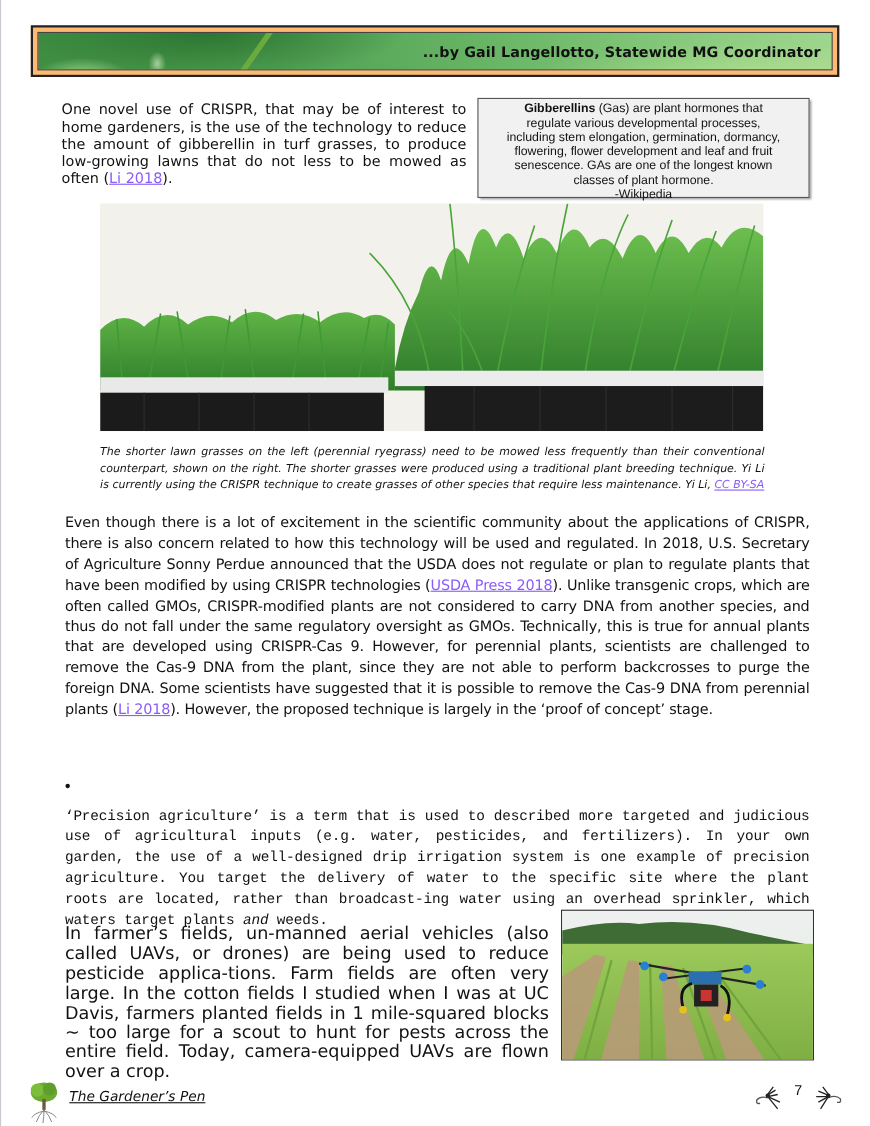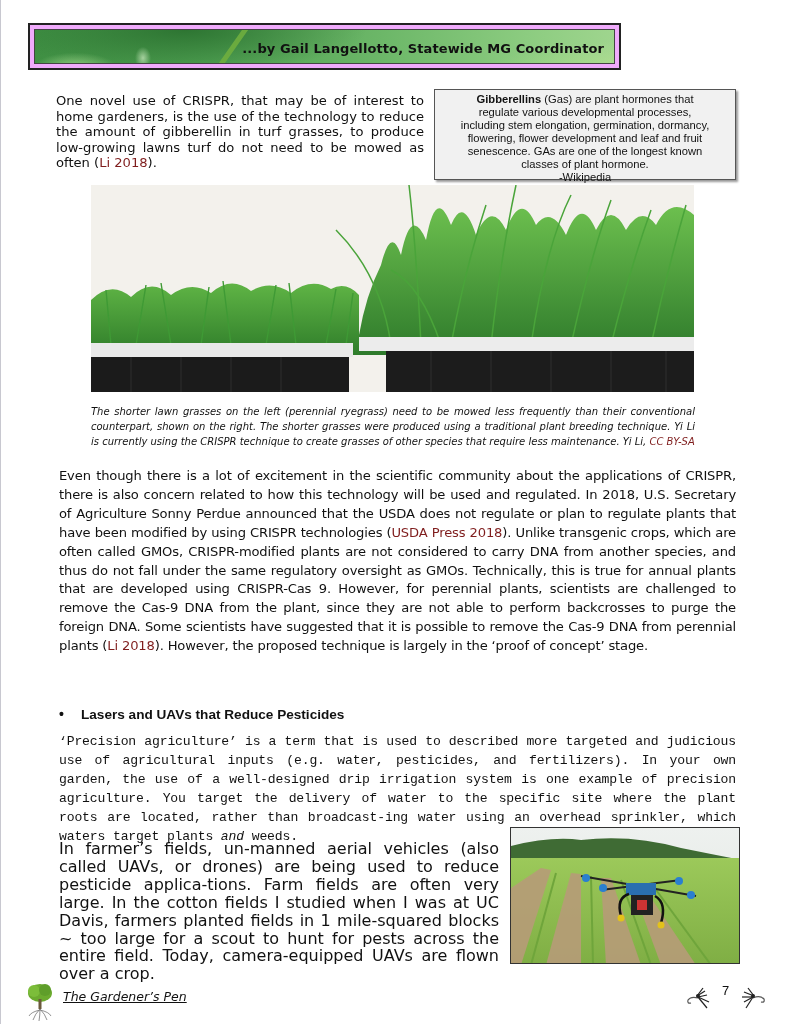--- a/index.html
+++ b/index.html
@@ -2,22 +2,22 @@
 <html><head>
 <meta charset="utf-8">
 <style>
   html, body { margin:0; padding:0; }
   body {
     width:791px; height:1024px; background:#ffffff; position:relative; overflow:hidden;
     font-family:"DejaVu Sans", sans-serif; color:#111;
     border-left:1px solid #c8c8d0; box-sizing:border-box;
   }
   .banner {
-    position:absolute; left:27px; top:23px; width:593px; height:47px;
-    border:2px solid #222; box-sizing:border-box; padding:4px; background:#f0abfc;
+    position:absolute; left:27px; top:23px; width:735px; height:47px;
+    border:2px solid #222; box-sizing:border-box; padding:4px; background:#fdba74;
   }
   .banner-inner {
     position:relative; width:100%; height:100%; border:1px solid #444; box-sizing:border-box; overflow:hidden;
     background:
       radial-gradient(ellipse 60px 22px at 40px 38px, rgba(160,215,140,0.85), rgba(160,215,140,0) 70%),
       radial-gradient(ellipse 10px 14px at 108px 28px, rgba(190,225,180,0.8), rgba(190,225,180,0) 80%),
       radial-gradient(ellipse 260px 60px at 150px 0px, rgba(40,110,45,0.85), rgba(40,110,45,0) 70%),
       radial-gradient(ellipse 280px 50px at 640px 44px, rgba(200,235,150,0.55), rgba(200,235,150,0) 70%),
       linear-gradient(90deg,#3f8f43 0%, #4fa052 30%, #6cb768 60%, #8ccc80 85%, #9fd58e 100%);
   }
@@ -26,21 +26,21 @@
     transform:rotate(35deg); border-radius:3px; opacity:0.9;
   }
   .banner-text {
     position:absolute; right:10px; top:11px; font-weight:bold; font-size:13px; color:#111;
     font-family:"DejaVu Sans", sans-serif; letter-spacing:0.1px;
   }
   .p-intro {
     position:absolute; left:55px; top:93px; width:368px;
     font-family:"DejaVu Sans", sans-serif; font-size:13.1px; line-height:15.6px; text-align:justify;
   }
-  a.link { color:#7f1d1d; }
+  a.link { color:#8b5cf6; text-decoration:underline; }
   .sidebox {
     position:absolute; left:433px; top:89px; width:302px; height:91px;
     background:#f1f1f1; border:1px solid #555; box-shadow:2px 2px 2px #999; box-sizing:border-box;
     padding:3px 22px; text-align:center; font-family:"Liberation Sans", sans-serif; font-size:11.2px; line-height:13px; color:#111;
   }
   .sidebox b { font-weight:bold; }
   .photo-grass {
     position:absolute; left:90px; top:185px; width:603px; height:207px; overflow:hidden; background:#f4f2ee;
   }
   .caption {
@@ -79,21 +79,21 @@
 <body>
 
 <div class="banner">
   <div class="banner-inner">
     <div class="banner-stem"></div>
     <div class="banner-text">...by Gail Langellotto, Statewide MG Coordinator</div>
   </div>
 </div>
 
 <p class="p-intro" style="margin:0;">
-  <span>One novel use of CRISPR, that may be of interest to home gardeners, is the use of the technology to reduce the amount of gibberellin in turf grasses, to produce low-growing lawns turf do not need to be mowed as often (</span><a class="link">Li 2018</a><span>).</span>
+  <span>One novel use of CRISPR, that may be of interest to home gardeners, is the use of the technology to reduce the amount of gibberellin in turf grasses, to produce low-growing lawns that do not less to be mowed as often (</span><a class="link">Li 2018</a><span>).</span>
 </p>
 
 <div class="sidebox">
   <b>Gibberellins</b><span> (Gas) are plant hormones that regulate various developmental processes, including stem elongation, germination, dormancy, flowering, flower development and leaf and fruit senescence. GAs are one of the longest known classes of plant hormone.</span><br>
   <span>-Wikipedia</span>
 </div>
 
 <div class="photo-grass" title="Two trays of turf grass: shorter perennial ryegrass on the left, taller conventional grass on the right">
   <svg width="603" height="207" viewBox="0 0 603 207">
     <defs>
@@ -156,21 +156,20 @@
 <p class="caption" style="margin:0;">
   <span>The shorter lawn grasses on the left (perennial ryegrass) need to be mowed less frequently than their conventional counterpart, shown on the right. The shorter grasses were produced using a traditional plant breeding technique. Yi Li is currently using the CRISPR technique to create grasses of other species that require less maintenance. Yi Li, </span><a class="link">CC BY-SA</a>
 </p>
 
 <p class="body-text p2" style="margin:0;">
   <span>Even though there is a lot of excitement in the scientific community about the applications of CRISPR, there is also concern related to how this technology will be used and regulated. In 2018, U.S. Secretary of Agriculture Sonny Perdue announced that the USDA does not regulate or plan to regulate plants that have been modified by using CRISPR technologies (</span><a class="link">USDA Press 2018</a><span>). Unlike transgenic crops, which are often called GMOs, CRISPR-modified plants are not considered to carry DNA from another species, and thus do not fall under the same regulatory oversight as GMOs. Technically, this is true for annual plants that are developed using CRISPR-Cas 9. However, for perennial plants, scientists are challenged to remove the Cas-9 DNA from the plant, since they are not able to perform backcrosses to purge the foreign DNA. Some scientists have suggested that it is possible to remove the Cas-9 DNA from perennial plants (</span><a class="link">Li 2018</a><span>). However, the proposed technique is largely in the ‘proof of concept’ stage.</span>
 </p>
 
 <div class="heading">
   <span class="bullet">•</span>
-  <span>Lasers and UAVs that Reduce Pesticides</span>
 </div>
 
 <p class="body-text p3" style="margin:0;">
   <span>‘Precision agriculture’ is a term that is used to described more targeted and judicious use of agricultural inputs (e.g. water, pesticides, and fertilizers). In your own garden, the use of a well-designed drip irrigation system is one example of precision agriculture. You target the delivery of water to the specific site where the plant roots are located, rather than broadcast-ing water using an overhead sprinkler, which waters target plants </span><em>and</em><span> weeds.</span>
 </p>
 
 <p class="p4" style="margin:0;">In farmer’s fields, un-manned aerial vehicles (also called UAVs, or drones) are being used to reduce pesticide applica-tions. Farm fields are often very large. In the cotton fields I studied when I was at UC Davis, farmers planted fields in 1 mile-squared blocks ~ too large for a scout to hunt for pests across the entire field. Today, camera-equipped UAVs are flown over a crop.</p>
 
 <div class="photo-drone" title="A camera-equipped drone hovering over rows of young corn in a field">
   <svg width="230" height="137" viewBox="0 0 230 137">

